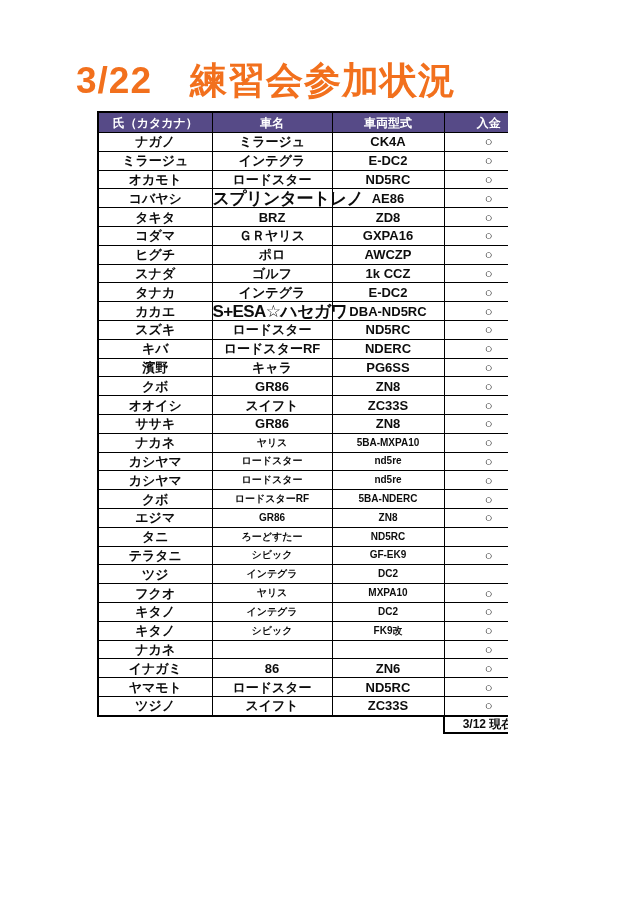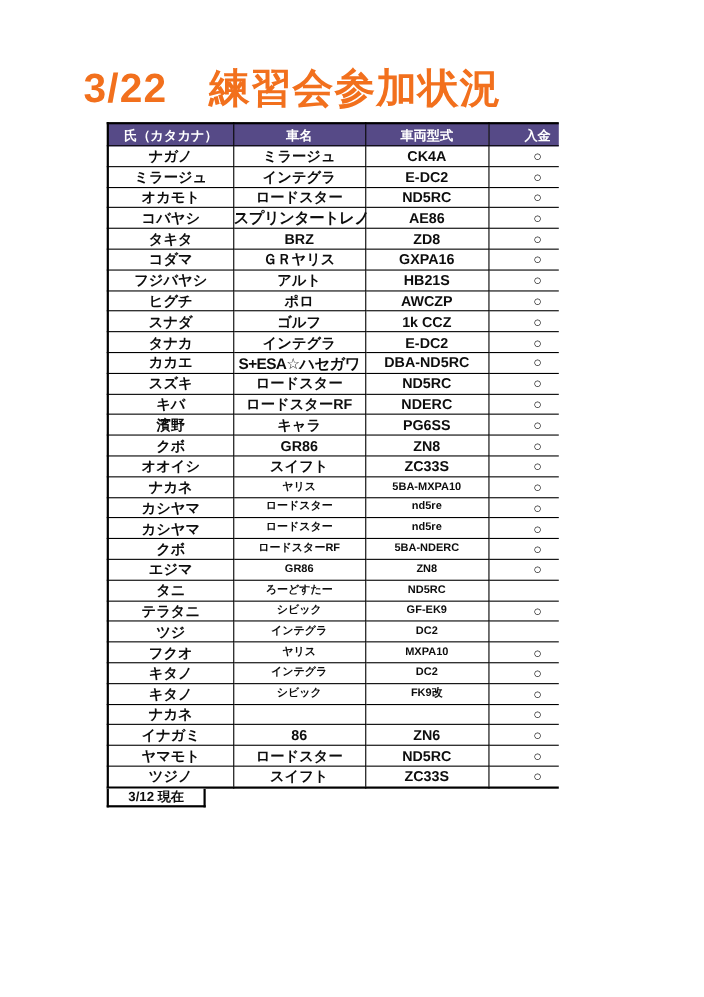--- a/index.html
+++ b/index.html
@@ -64,29 +64,30 @@
     text-align: center;
     vertical-align: middle;
     line-height: 1;
     white-space: nowrap;
     overflow: visible;
   }
   table.participants td.small {
     font-size: 10px;
   }
   table.participants td.fit {
-    font-size: 14px;
+    font-size: 17px;
     letter-spacing: -0.6px;
   }
   table.participants td.paid-cell {
     font-size: 13px;
     letter-spacing: 0;
   }
   .footer-note {
     box-sizing: border-box;
+    margin-left: 346px;
     width: 90px;
     height: 17px;
     border: 2px solid #000;
     border-top: none;
     text-align: center;
     font-size: 12px;
     font-weight: bold;
     color: #0d0d0d;
     line-height: 14px;
     background: #ffffff;
@@ -147,26 +148,20 @@
             <td>ZD8</td>
             <td class="paid-cell">○</td>
           </tr>
           <tr>
             <td>コダマ</td>
             <td>ＧＲヤリス</td>
             <td>GXPA16</td>
             <td class="paid-cell">○</td>
           </tr>
           <tr>
-            <td>フジバヤシ</td>
-            <td>アルト</td>
-            <td>HB21S</td>
-            <td class="paid-cell">○</td>
-          </tr>
-          <tr>
             <td>ヒグチ</td>
             <td>ポロ</td>
             <td>AWCZP</td>
             <td class="paid-cell">○</td>
           </tr>
           <tr>
             <td>スナダ</td>
             <td>ゴルフ</td>
             <td>1k CCZ</td>
             <td class="paid-cell">○</td>
@@ -204,20 +199,26 @@
           <tr>
             <td>クボ</td>
             <td>GR86</td>
             <td>ZN8</td>
             <td class="paid-cell">○</td>
           </tr>
           <tr>
             <td>オオイシ</td>
             <td>スイフト</td>
             <td>ZC33S</td>
+            <td class="paid-cell">○</td>
+          </tr>
+          <tr>
+            <td>ササキ</td>
+            <td>GR86</td>
+            <td>ZN8</td>
             <td class="paid-cell">○</td>
           </tr>
           <tr>
             <td>ナカネ</td>
             <td class="small">ヤリス</td>
             <td class="small">5BA-MXPA10</td>
             <td class="paid-cell">○</td>
           </tr>
           <tr>
             <td>カシヤマ</td>

